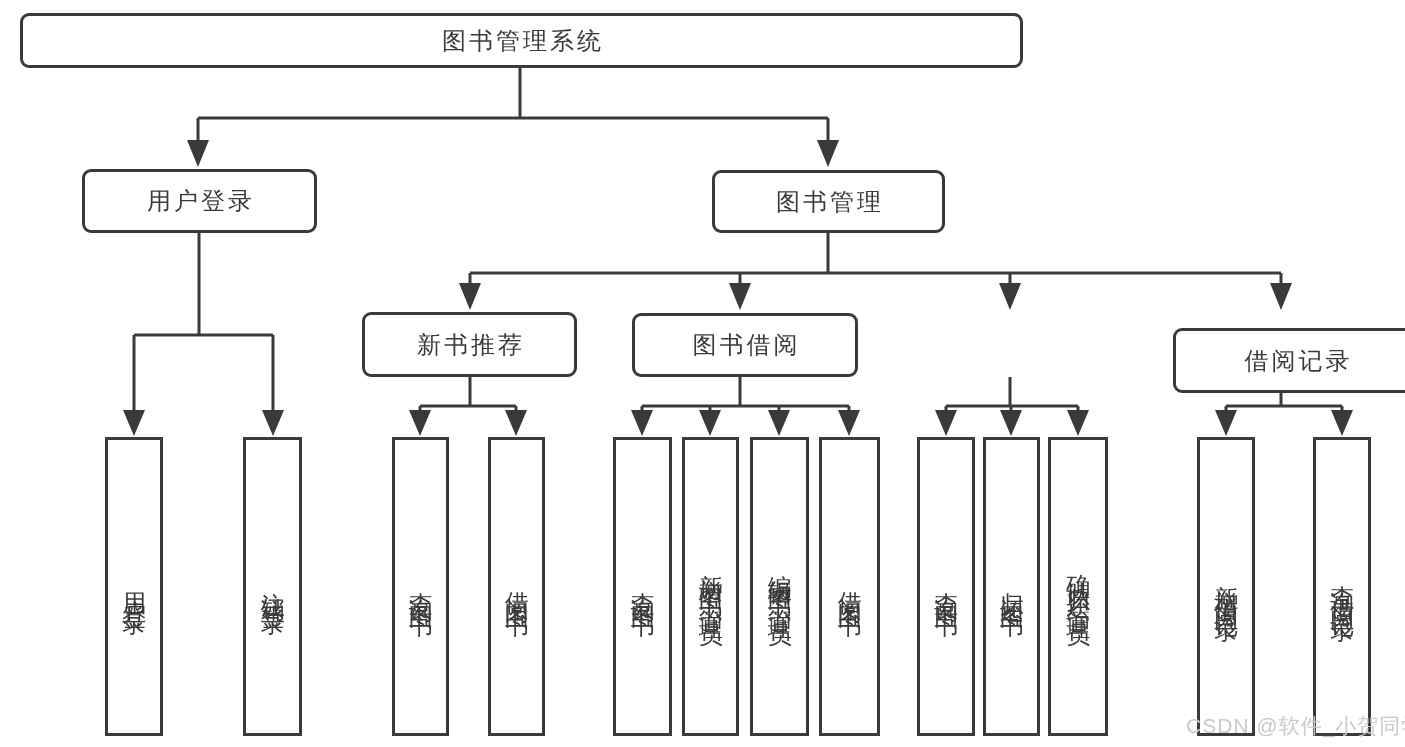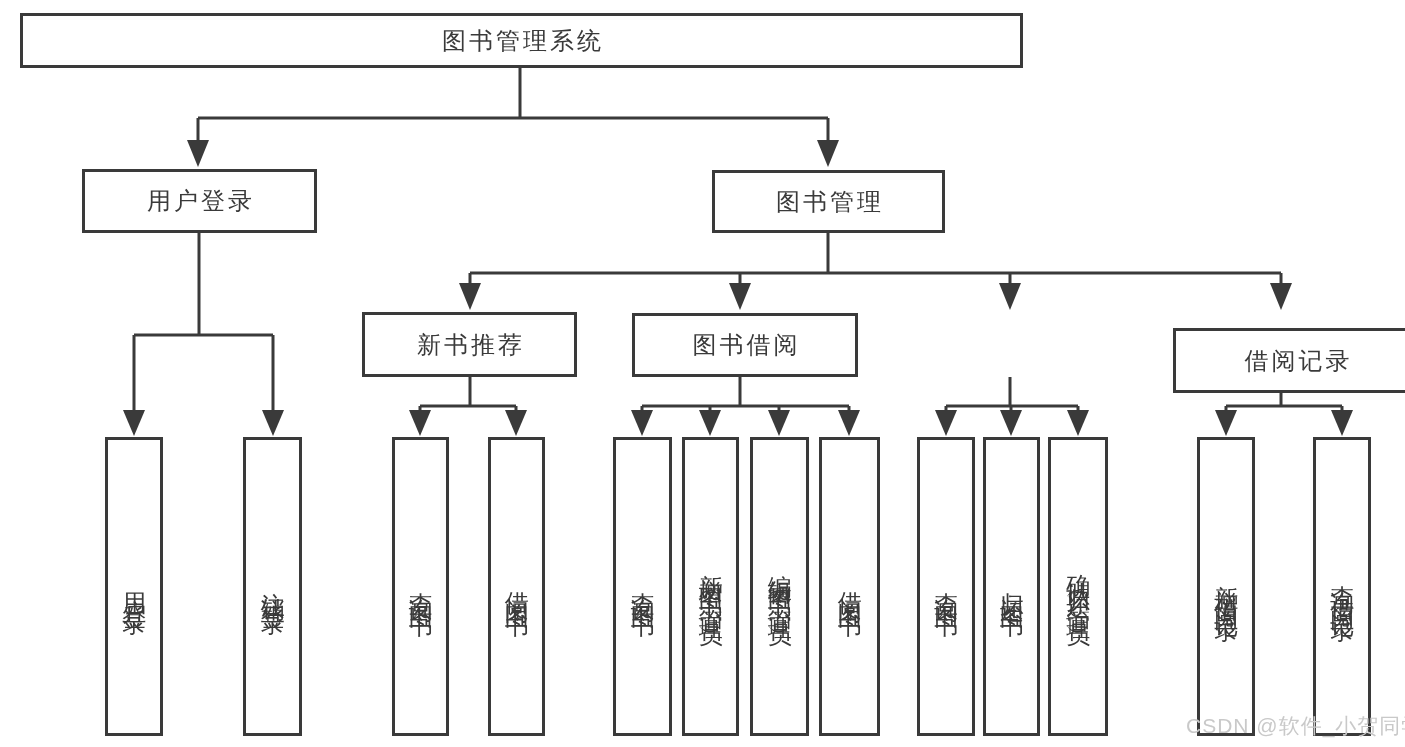--- a/index.html
+++ b/index.html
@@ -28,21 +28,21 @@
   .connectors polygon { fill: currentColor; stroke: none; }
   .node, .leaf {
     position: absolute;
     border: 3px solid var(--line);
     background: #ffffff;
     display: flex;
     align-items: center;
     justify-content: center;
     color: var(--text);
   }
-  .node { font-size: 24px; letter-spacing: 3px; }
+  .node { font-size: 24px; letter-spacing: 3px; border-radius: 9px; }
   .node .lbl { text-indent: 3px; white-space: nowrap; }
   .leaf .lbl {
     writing-mode: vertical-rl;
     text-orientation: mixed;
     font-size: 24px;
     letter-spacing: 7px;
     line-height: 1.1;
     white-space: nowrap;
   }
   .watermark {

